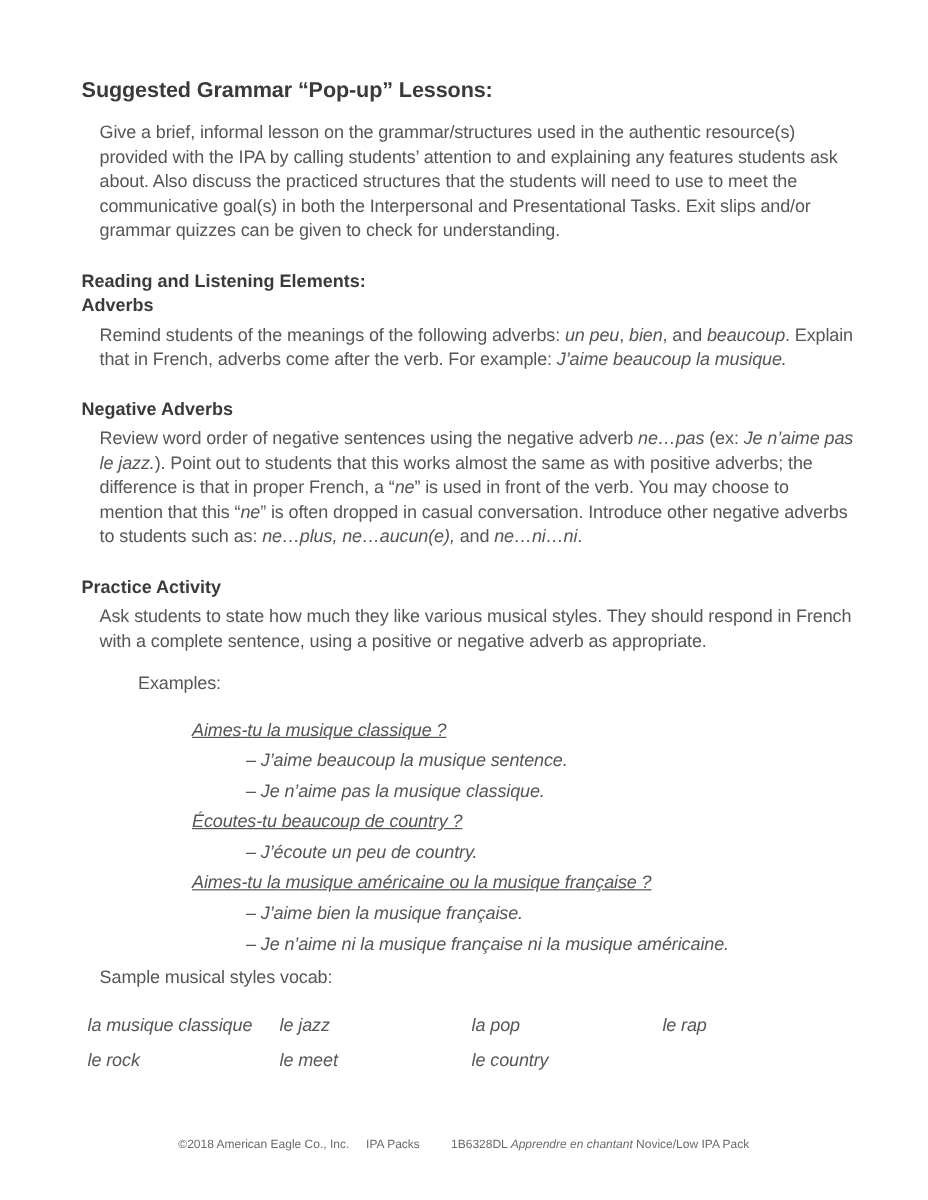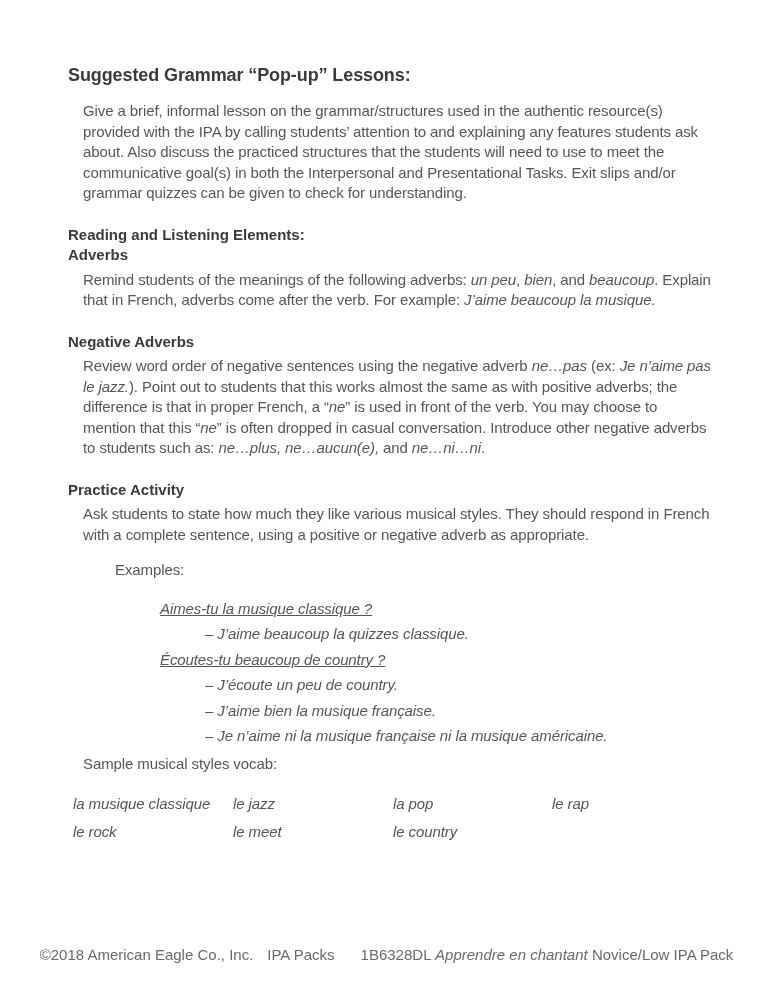--- a/index.html
+++ b/index.html
@@ -73,21 +73,21 @@
   }
   .note{margin-top:27px;}
   .page-footer{
     position:absolute;
     left:0;
     right:0;
     top:948px;
     display:flex;
     justify-content:center;
     align-items:baseline;
-    font-size:15px;
+    font-size:10px;
     line-height:14px;
     color:var(--footer);
     letter-spacing:0;
   }
   .footer-seg{white-space:pre;}
   .footer-seg.seg1{margin-left:14px;}
   .footer-seg.seg2{margin-left:26px;}
 </style>
 </head>
 <body>
@@ -111,23 +111,25 @@
       <section class="sec">
         <div class="sec-heading">Practice Activity</div>
         <p class="body sec-body"><span>Ask students to state how much they like various musical styles. They should respond in French with a complete sentence, using a positive or negative adverb as appropriate.</span></p>
       </section>
     </div>
 
   <p class="body examples-label">Examples:</p>
 
   <div class="examples-list">
       <div class="example-line lv1">Aimes-tu la musique classique ?</div>
-      <div class="example-line lv2">– J’aime beaucoup la quizzes classique.</div>
+      <div class="example-line lv2">– J’aime beaucoup la musique sentence.</div>
+      <div class="example-line lv2">– Je n’aime pas la musique classique.</div>
       <div class="example-line lv1">Écoutes-tu beaucoup de country ?</div>
       <div class="example-line lv2">– J’écoute un peu de country.</div>
+      <div class="example-line lv1">Aimes-tu la musique américaine ou la musique française ?</div>
       <div class="example-line lv2">– J’aime bien la musique française.</div>
       <div class="example-line lv2">– Je n’aime ni la musique française ni la musique américaine.</div>
     </div>
 
   <p class="body vocab-label">Sample musical styles vocab:</p>
 
   <div class="vocab-grid">
       <div class="vocab-cell">la musique classique</div>
       <div class="vocab-cell">le jazz</div>
       <div class="vocab-cell">la pop</div>

